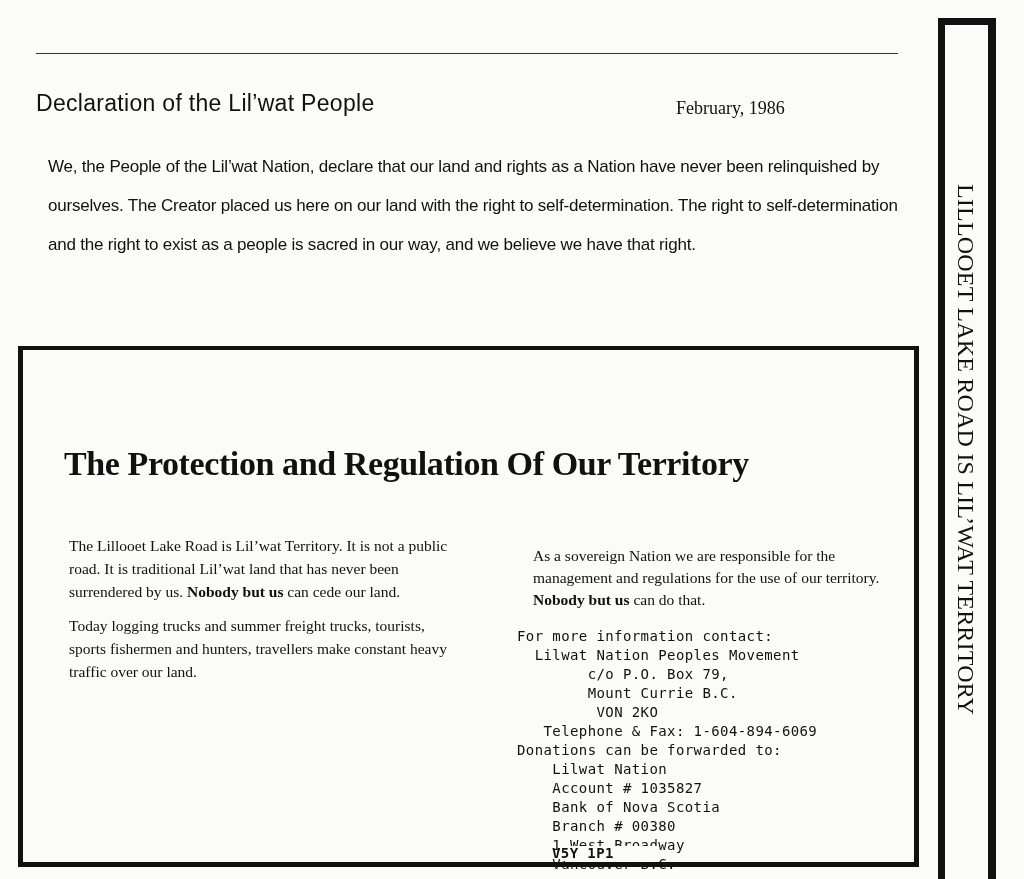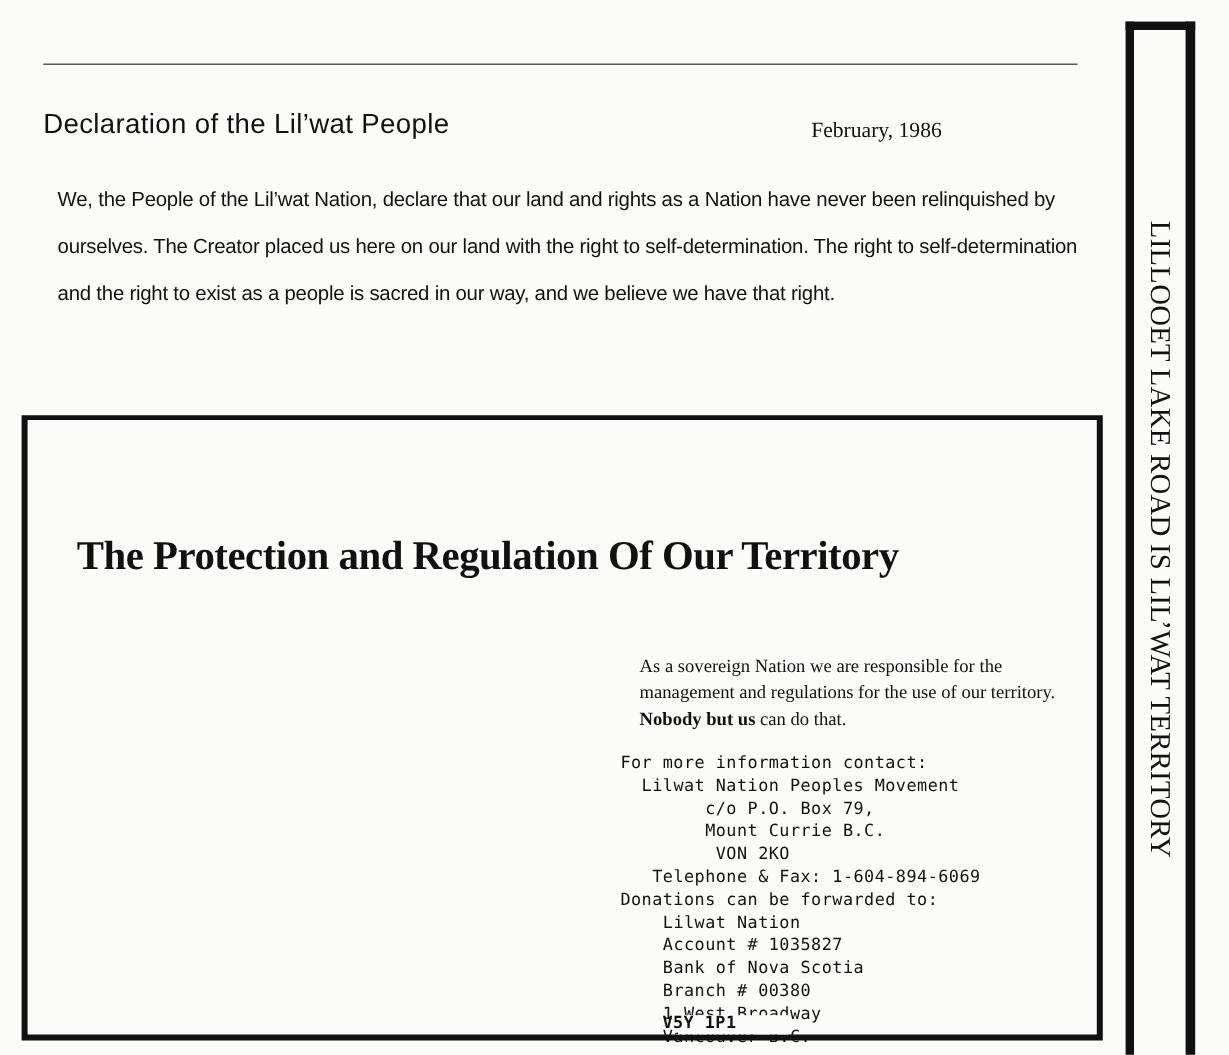--- a/index.html
+++ b/index.html
@@ -161,20 +161,24 @@
 <p class="decl-body">We, the People of the Lil’wat Nation, declare that our land and rights as a Nation have never been relinquished by ourselves. The Creator placed us here on our land with the right to self-determination. The right to self-determination and the right to exist as a people is sacred in our way, and we believe we have that right.</p>
 
 <div class="notice-box"></div>
 
 <h2 class="notice-heading">
   <br>
   <span>The Protection and Regulation Of Our Territory</span>
 </h2>
 
 <div class="col-left">
+  <p>
+    <span>The Lillooet Lake Road is Lil’wat Territory. It is not a public road. It is traditional Lil’wat land that has never been surrendered by us. </span><b>Nobody but us</b><span> can cede our land.</span>
+  </p>
+  <p>Today logging trucks and summer freight trucks, tourists, sports fishermen and hunters, travellers make constant heavy traffic over our land.</p>
 </div>
 
 <div class="col-right">
   <p>
     <span>As a sovereign Nation we are responsible for the management and regulations for the use of our territory. </span><b>Nobody but us</b><span> can do that.</span>
   </p>
   <div class="mono-block"><span>For more information contact:</span>
 <span>  </span><span>Lilwat Nation Peoples Movement</span>
 <span>        </span><span>c/o P.O. Box 79,</span>
 <span>        </span><span>Mount Currie B.C.</span>

